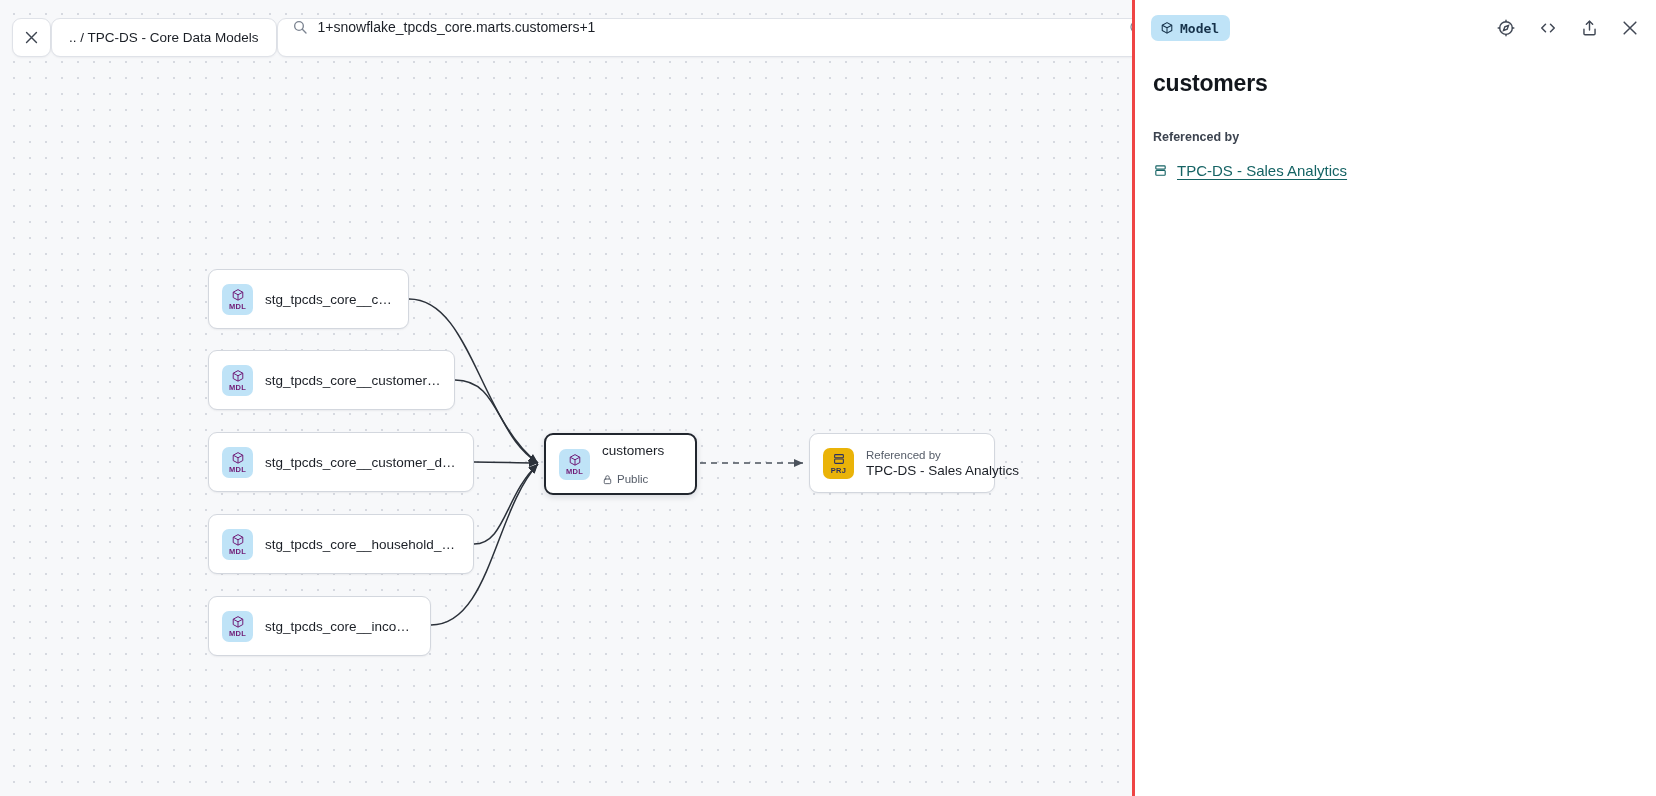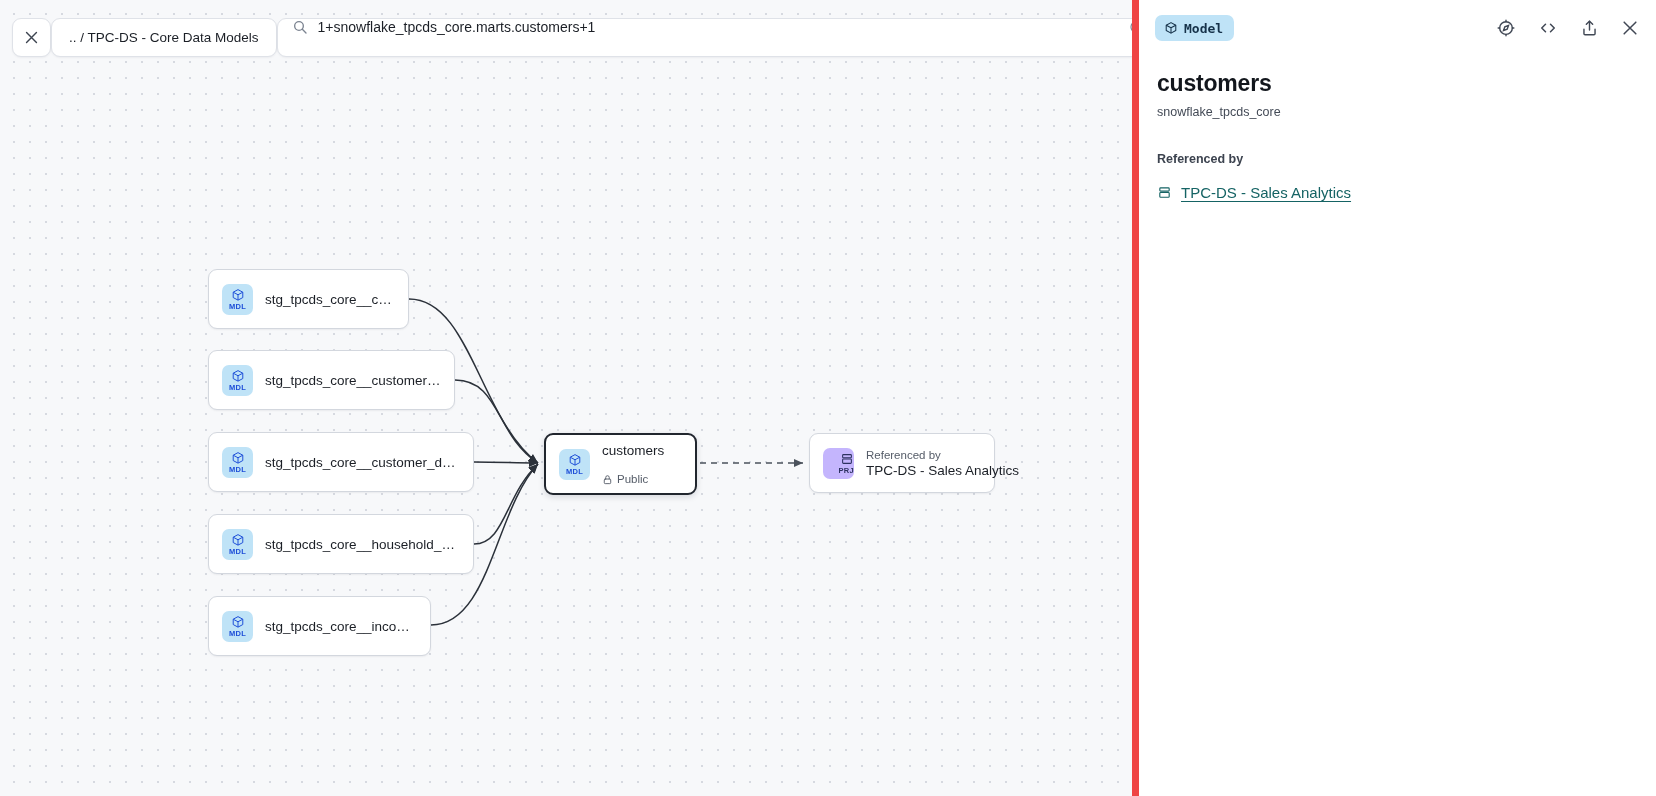--- a/index.html
+++ b/index.html
@@ -68,33 +68,33 @@
     box-shadow: 0 1px 2px rgba(16,24,40,.06);
     z-index: 4;
     cursor: pointer;
   }
   .node.selected { border: 2px solid #21262e; box-shadow: 0 2px 6px rgba(16,24,40,.14); }
   .badge-sq {
     width: 31px; height: 31px; border-radius: 7px;
     display: flex; flex-direction: column; align-items: center; justify-content: center;
     flex: none; gap: 0px;
   }
-  .badge-mdl { background: #bfe3f7; color: #1d4ed8; }
-  .badge-prj { background: #c4b5fd; color: #2c3160; align-items: flex-end; }
+  .badge-mdl { background: #bfe3f7; color: #701a75; }
+  .badge-prj { background: #eab308; color: #2c3160; }
   .badge-sq .bl { font-size: 7.5px; font-weight: 700; letter-spacing: .3px; line-height: 8px; margin-top: 1px; }
   .node-label { font-size: 13.5px; color: #1b1f26; white-space: nowrap; overflow: hidden; text-overflow: ellipsis; }
   .node-sub { font-size: 11.5px; color: #555c68; display: flex; align-items: center; gap: 4px; margin-top: 15px; }
   .node-top { font-size: 11.5px; color: #555c68; }
   .node-main { font-size: 13.5px; color: #1b1f26; margin-top: 2px; white-space: nowrap; }
 
   
   .panel {
     width: 524px; height: 796px;
     background: #ffffff;
-    border-left: 7px solid #ef4444;
+    border-left: 3px solid #ef4444;
     display: flex; flex-direction: column;
   }
   .panel-top {
     height: 56px; flex: none;
     display: flex; align-items: center;
     padding: 0 16px 0 16px;
     gap: 10px;
   }
   .kind-badge {
     background: #bfe3f7; color: #16324a;
@@ -303,21 +303,20 @@
         <span class="act">
           <svg width="20" height="20" viewBox="0 0 24 24" fill="none" stroke="currentColor" stroke-width="1.8" stroke-linecap="round">
             <path d="M5 5 L19 19 M19 5 L5 19"></path>
           </svg>
         </span>
       </div>
     </div>
 
     <div class="panel-body">
       <div class="panel-title">customers</div>
-      <div class="panel-sub">snowflake_tpcds_core</div>
 
 
       <div class="section-label">Referenced by</div>
 
       <div class="ref-row">
         <svg width="15" height="15" viewBox="0 0 24 24" fill="none" stroke="#156364" stroke-width="1.8" stroke-linejoin="round">
           <rect x="4.5" y="4.5" width="15" height="5.2" rx="1.3"></rect>
           <rect x="4.5" y="12" width="15" height="7.5" rx="1.3"></rect>
         </svg>
         <span class="ref-link">TPC-DS - Sales Analytics</span>

